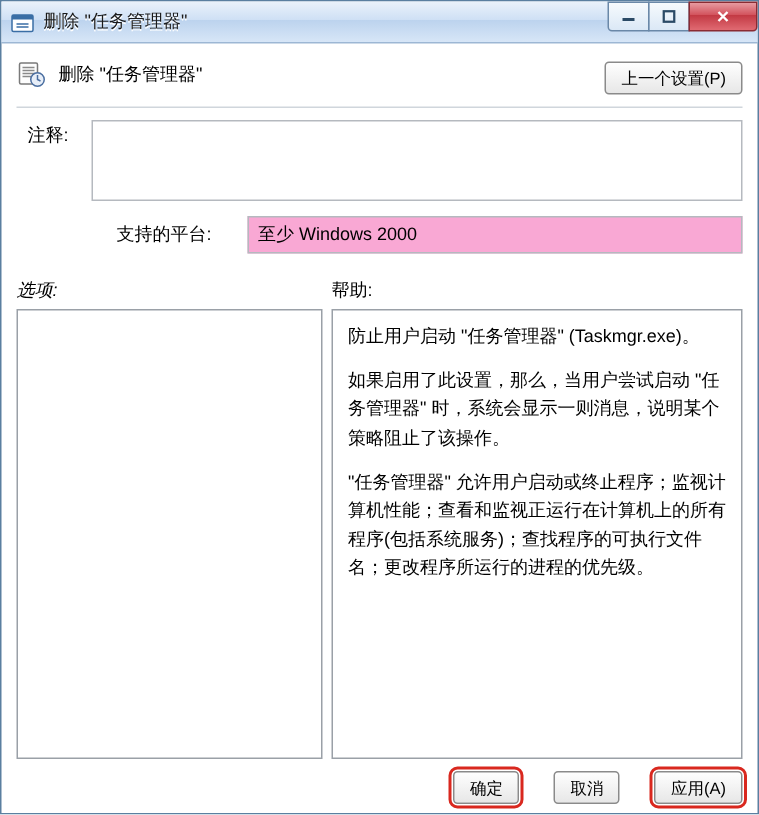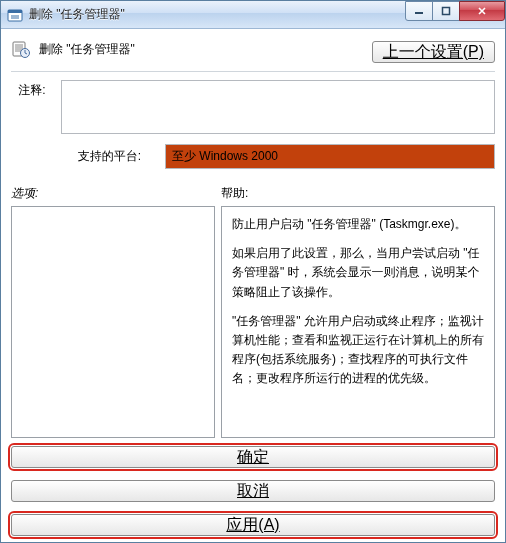--- a/index.html
+++ b/index.html
@@ -69,26 +69,26 @@
   .policy-icon {
     width: 20px; height: 20px;
     display: inline-flex; align-items: center; justify-content: center;
     margin-top: 2px;
   }
   .policy-title { font-size: 12px; padding-top: 4px; }
   .nav-buttons { margin-left: auto; display: flex; gap: 6px; padding-top: 4px; }
   .btn {
     height: 22px;
     padding: 0 10px;
-    font-size: 16px;
+    font-size: 11px;
     border: 1px solid #8a8a8a;
     background: linear-gradient(#fefefe,#e7e7e7);
     border-radius: 3px;
     cursor: pointer;
-    display: inline-flex; align-items: center; justify-content: center; text-decoration: underline;
+    display: inline-flex; align-items: center; justify-content: center;
   }
   .divider { border: none; border-top: 1px solid #d0d6dc; margin: 8px 0; }
   .config-row { display: flex; gap: 8px; }
   .radio-col {
     width: 92px;
     display: flex; flex-direction: column; gap: 8px;
     padding-top: 2px;
   }
   .radio-item {
     display: flex; align-items: center; gap: 6px;
@@ -117,21 +117,21 @@
   .platform-row {
     display: flex; align-items: flex-start; gap: 24px;
     margin-top: 10px;
   }
   .platform-label { width: 130px; text-align: right; padding-top: 4px; }
   .platform-box {
     flex: 1;
     min-height: 22px;
     border: 1px solid #b5b9bf;
     padding: 3px 6px;
-    background: #c2410c;
+    background: #f9a8d4;
   }
   .lower-labels {
     display: flex; margin-top: 16px;
     font-size: 12px;
   }
   .lower-labels .opt-label { width: 210px; font-style: italic; }
   .panes {
     flex: 1;
     display: flex; gap: 6px; margin-top: 4px;
   }
@@ -140,23 +140,22 @@
     background: #fff;
     padding: 8px 10px;
     overflow: auto;
     font-size: 12px;
     line-height: 1.6;
   }
   .options-pane { width: 204px; }
   .help-pane { flex: 1; }
   .help-pane p { margin: 0 0 10px 0; }
   .footer {
-    display: flex; justify-content: flex-end; gap: 12px;
+    display: flex; justify-content: flex-end; gap: 23px;
     padding-top: 8px;
-    flex-direction: column;
   }
   .btn.highlight-red { outline: 2px solid #d9281f; outline-offset: 1px; }
 </style>
 </head>
 <body>
 
 <div class="window">
 
   <div class="titlebar">
     <span class="icon">

